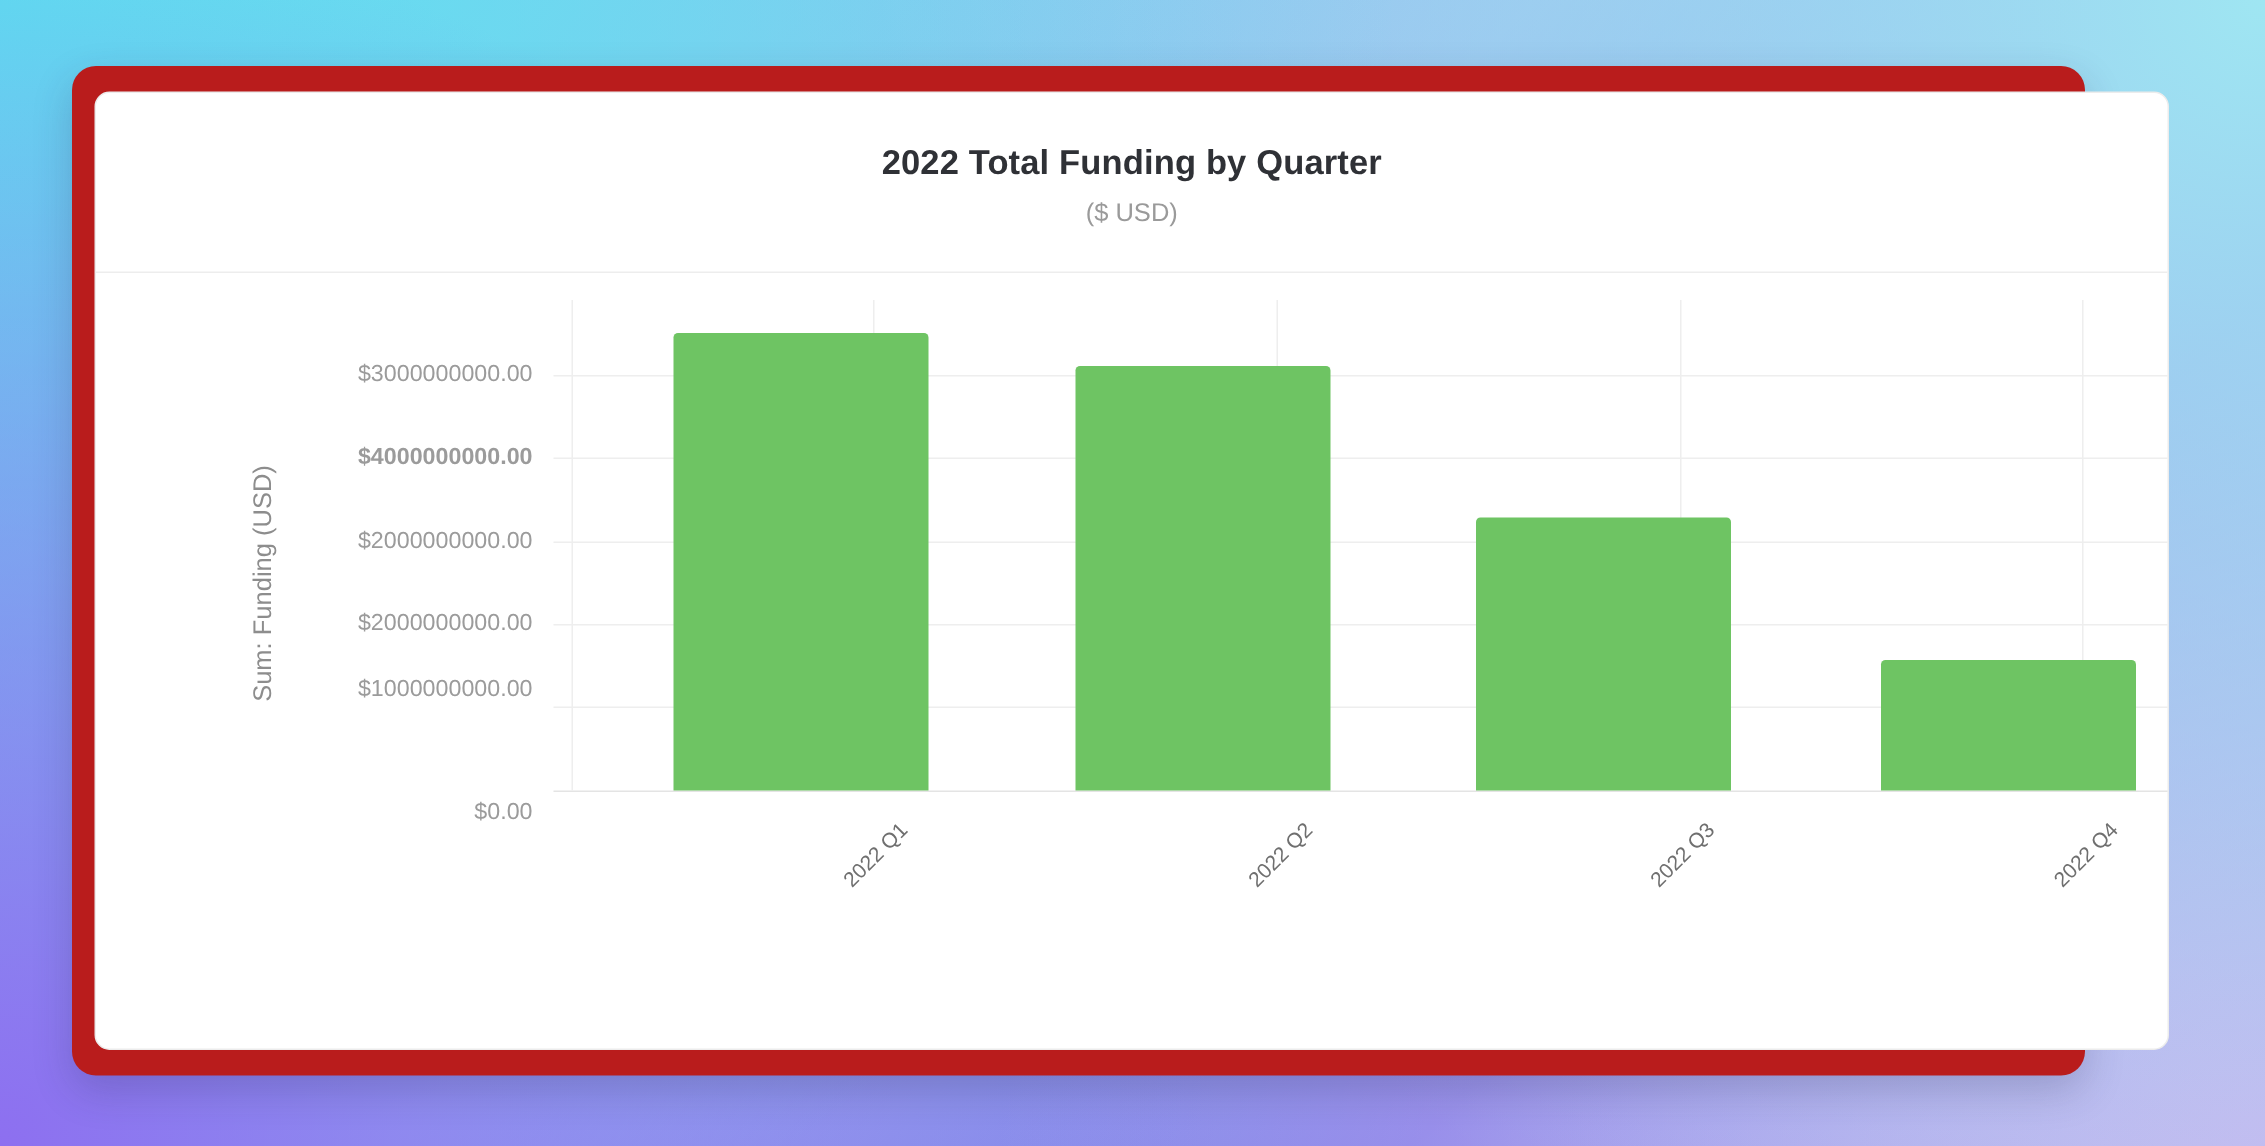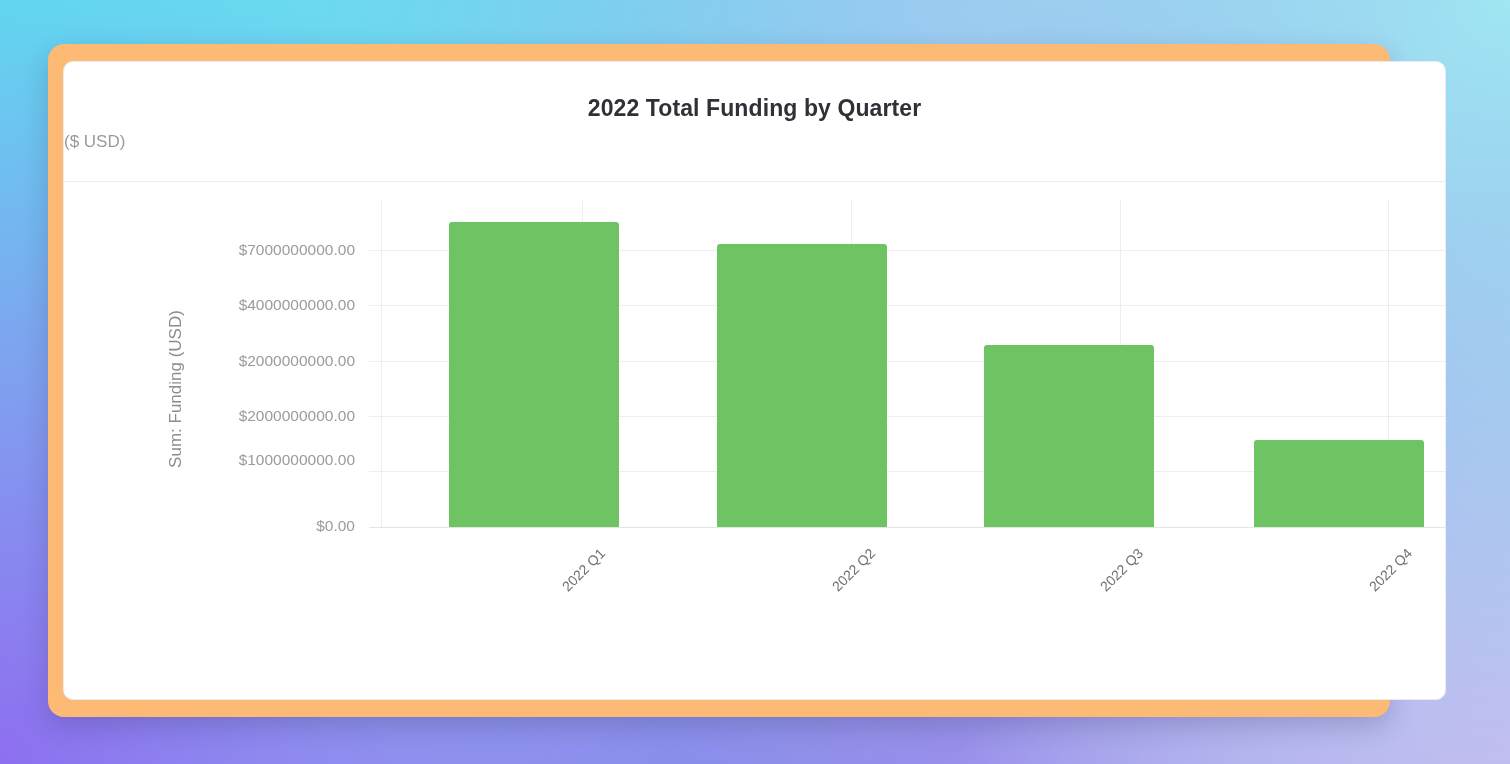--- a/index.html
+++ b/index.html
@@ -16,21 +16,21 @@
       radial-gradient(circle at 100% 100%, #c9b4f0 0%, rgba(201,180,240,0) 50%),
       linear-gradient(135deg, #79dff0 0%, #9ab8ee 45%, #7f7ce8 75%, #9fb6ec 100%);
     position: relative;
   }
 
   
   #outer-card {
     position: absolute;
     left: 48px; top: 44px;
     width: 1342px; height: 673px;
-    background: #fdba74;
+    background: #b91c1c;
     border-radius: 16px;
     box-shadow: 0 10px 26px rgba(40,40,80,0.22);
   }
 
   
   #chart-panel {
     position: absolute;
     left: 15px; top: 17px;
     width: 1383px; height: 639px;
     background: #ffffff;
@@ -51,21 +51,21 @@
     left: 0; right: 0; top: 33px;
     text-align: center;
     font-size: 23px;
     font-weight: bold;
     color: #2f3136;
     letter-spacing: 0.1px;
   }
   #chart-subtitle {
     position: absolute;
     left: 0; right: 0; top: 70px;
-    text-align: left;
+    text-align: center;
     font-size: 17px;
     color: #9a9a9a;
   }
 
   
   #plot-region {
     position: absolute;
     left: 0; top: 120px; right: 0; bottom: 0;
   }
 
@@ -159,26 +159,26 @@
 
       <div id="plot-area">
 
         <div class="hgrid" style="top:0px;"></div>
         <div class="hgrid" style="top:55px;"></div>
         <div class="hgrid" style="top:111px;"></div>
         <div class="hgrid" style="top:166px;"></div>
         <div class="hgrid" style="top:221px;"></div>
         <div class="hgrid baseline" style="top:277px;"></div>
 
-        <div class="ylabel" style="top:0px;">$7000000000.00</div>
-        <div class="ylabel" style="top:55px;">$4000000000.00</div>
+        <div class="ylabel" style="top:0px;">$3000000000.00</div>
+        <div class="ylabel" style="top:55px;font-weight:bold;">$4000000000.00</div>
         <div class="ylabel" style="top:111px;">$2000000000.00</div>
         <div class="ylabel" style="top:166px;">$2000000000.00</div>
         <div class="ylabel" style="top:210px;">$1000000000.00</div>
-        <div class="ylabel" style="top:276px;">$0.00</div>
+        <div class="ylabel" style="top:292px;">$0.00</div>
 
         <div class="vgrid" style="left:0px;   height:327px;"></div>
         <div class="vgrid" style="left:201px; height:327px;"></div>
         <div class="vgrid" style="left:470px; height:327px;"></div>
         <div class="vgrid" style="left:739px; height:327px;"></div>
         <div class="vgrid" style="left:1007px;height:327px;"></div>
 
         <div class="bar" style="left:68px;  width:170px; height:305px;"></div>
         <div class="bar" style="left:336px; width:170px; height:283px;"></div>
         <div class="bar" style="left:603px; width:170px; height:182px;"></div>

